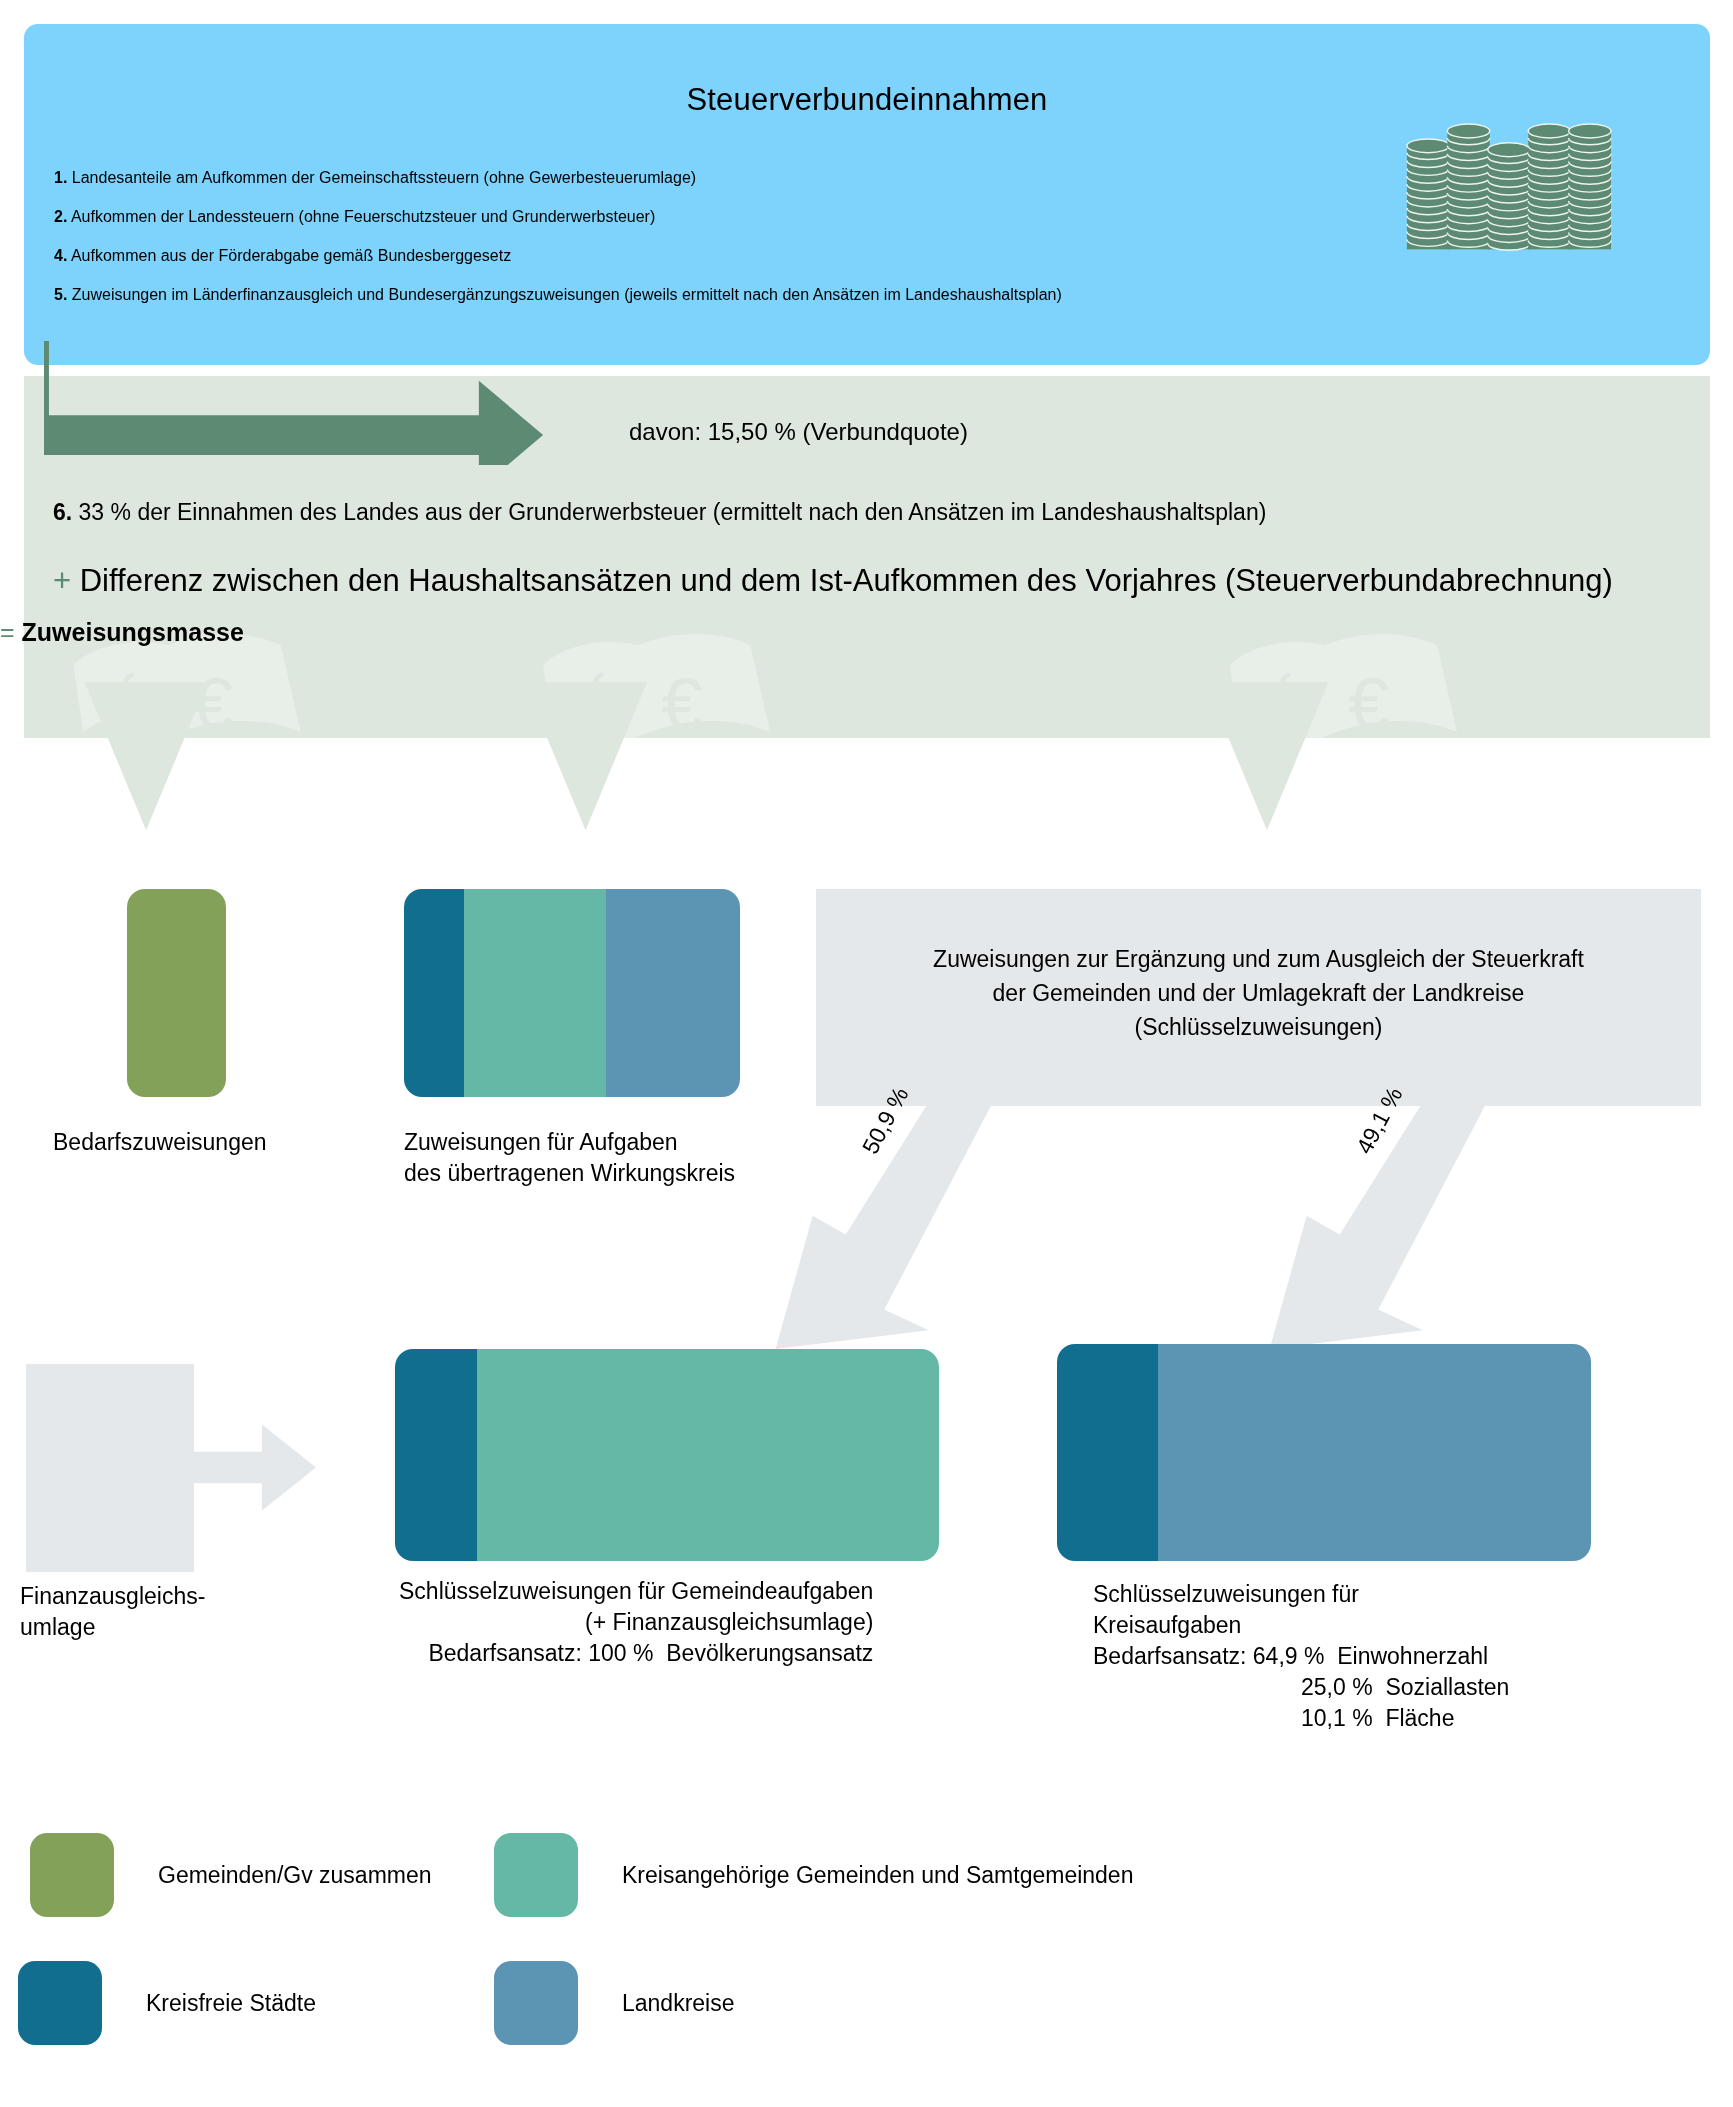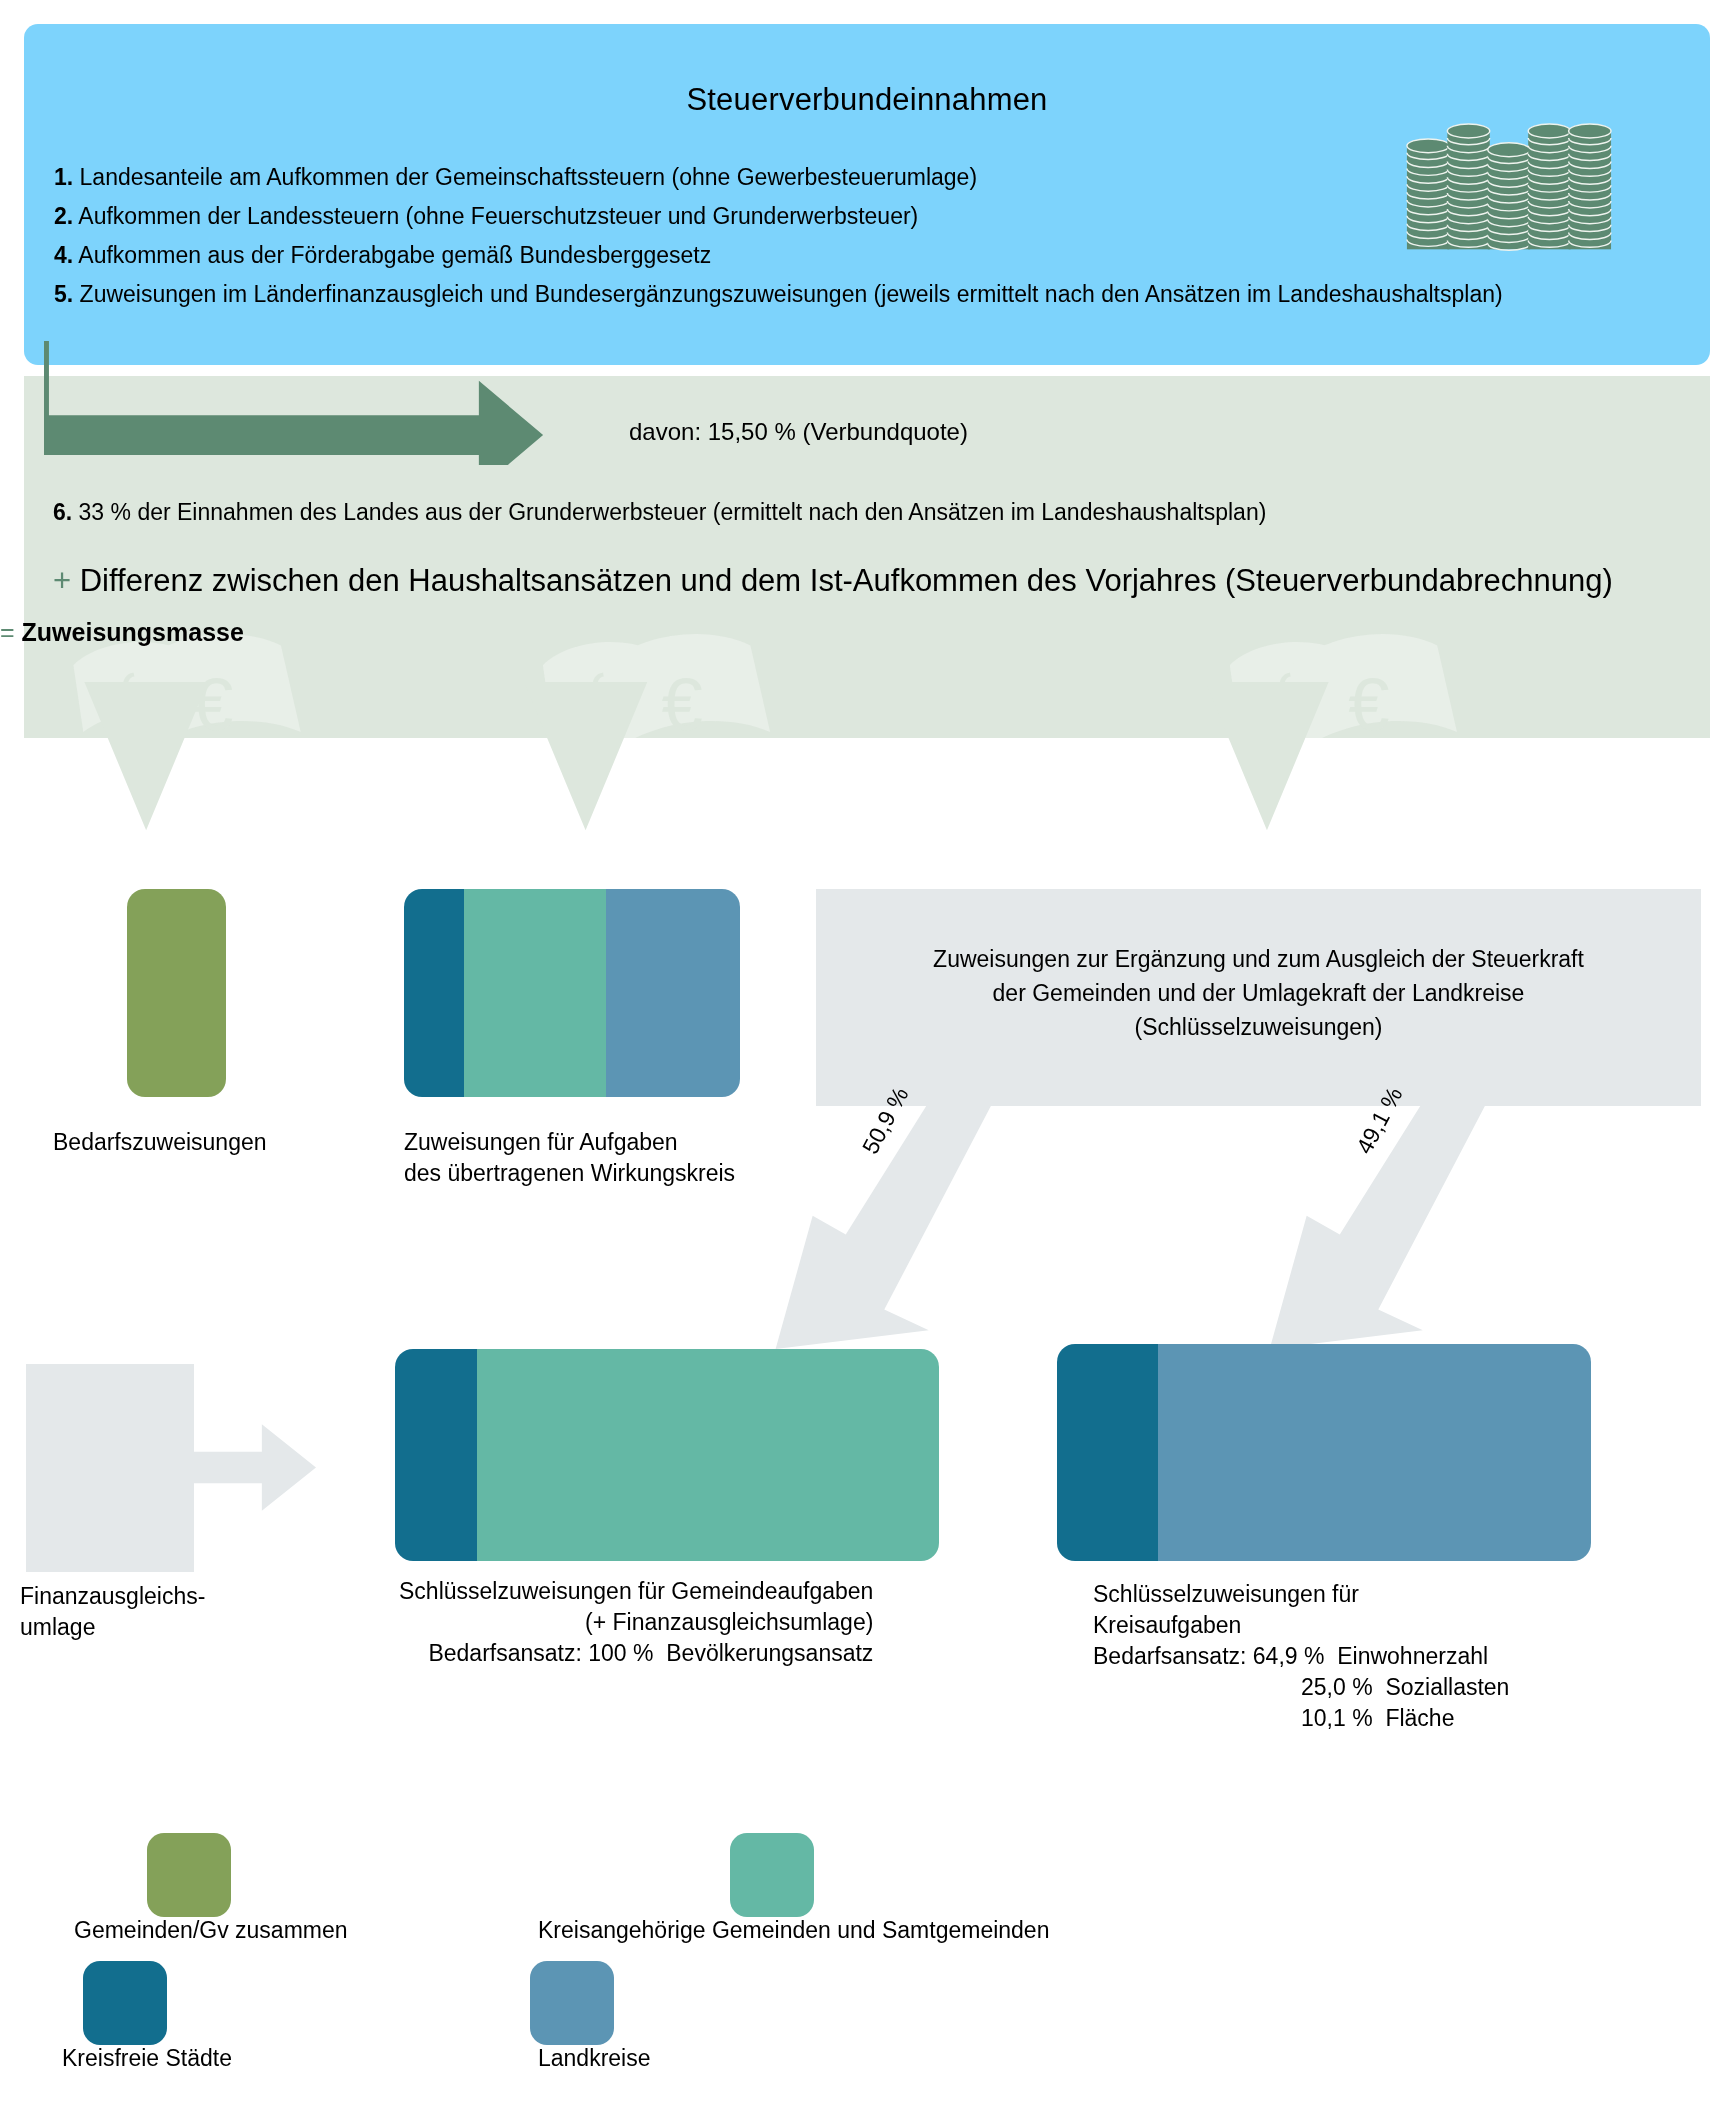--- a/index.html
+++ b/index.html
@@ -28,21 +28,21 @@
     font-size: 31px;
     font-weight: 400;
     letter-spacing: 0.2px;
   }
   .list-block {
     position: absolute;
     left: 30px; top: 134px;
     width: 1626px;
   }
   .list-row {
-    font-size: 23px;
+    font-size: 16px;
     line-height: 39px;
     white-space: nowrap;
   }
   .list-num { font-weight: 700; }
 
   
   .coins {
     position: absolute;
     left: 1402px; top: 116px;
     width: 212px; height: 136px;
@@ -208,21 +208,21 @@
     position: absolute;
     left: 1093px; top: 1579px;
     font-size: 23px;
     line-height: 31px;
     white-space: nowrap;
   }
   .kr-pad { display: inline-block; width: 208px; }
 
   
   .legend { position: absolute; left: 0; top: 1818px; width: 1733px; height: 277px; }
-  .legend-item { position: absolute; display: flex; align-items: center; flex-direction: column; }
+  .legend-item { position: absolute; display: flex; align-items: center; }
   .legend-swatch {
     width: 84px; height: 84px;
     border-radius: 17px;
     flex: 0 0 auto;
   }
   .legend-text { font-size: 23px; margin-left: 44px; white-space: nowrap; }
   .lg-1 { left: 30px;  top: 15px; }
   .lg-2 { left: 494px; top: 15px; }
   .lg-3 { left: 18px;  top: 143px; justify-content: flex-end; }
   .lg-4 { left: 494px; top: 143px; }

